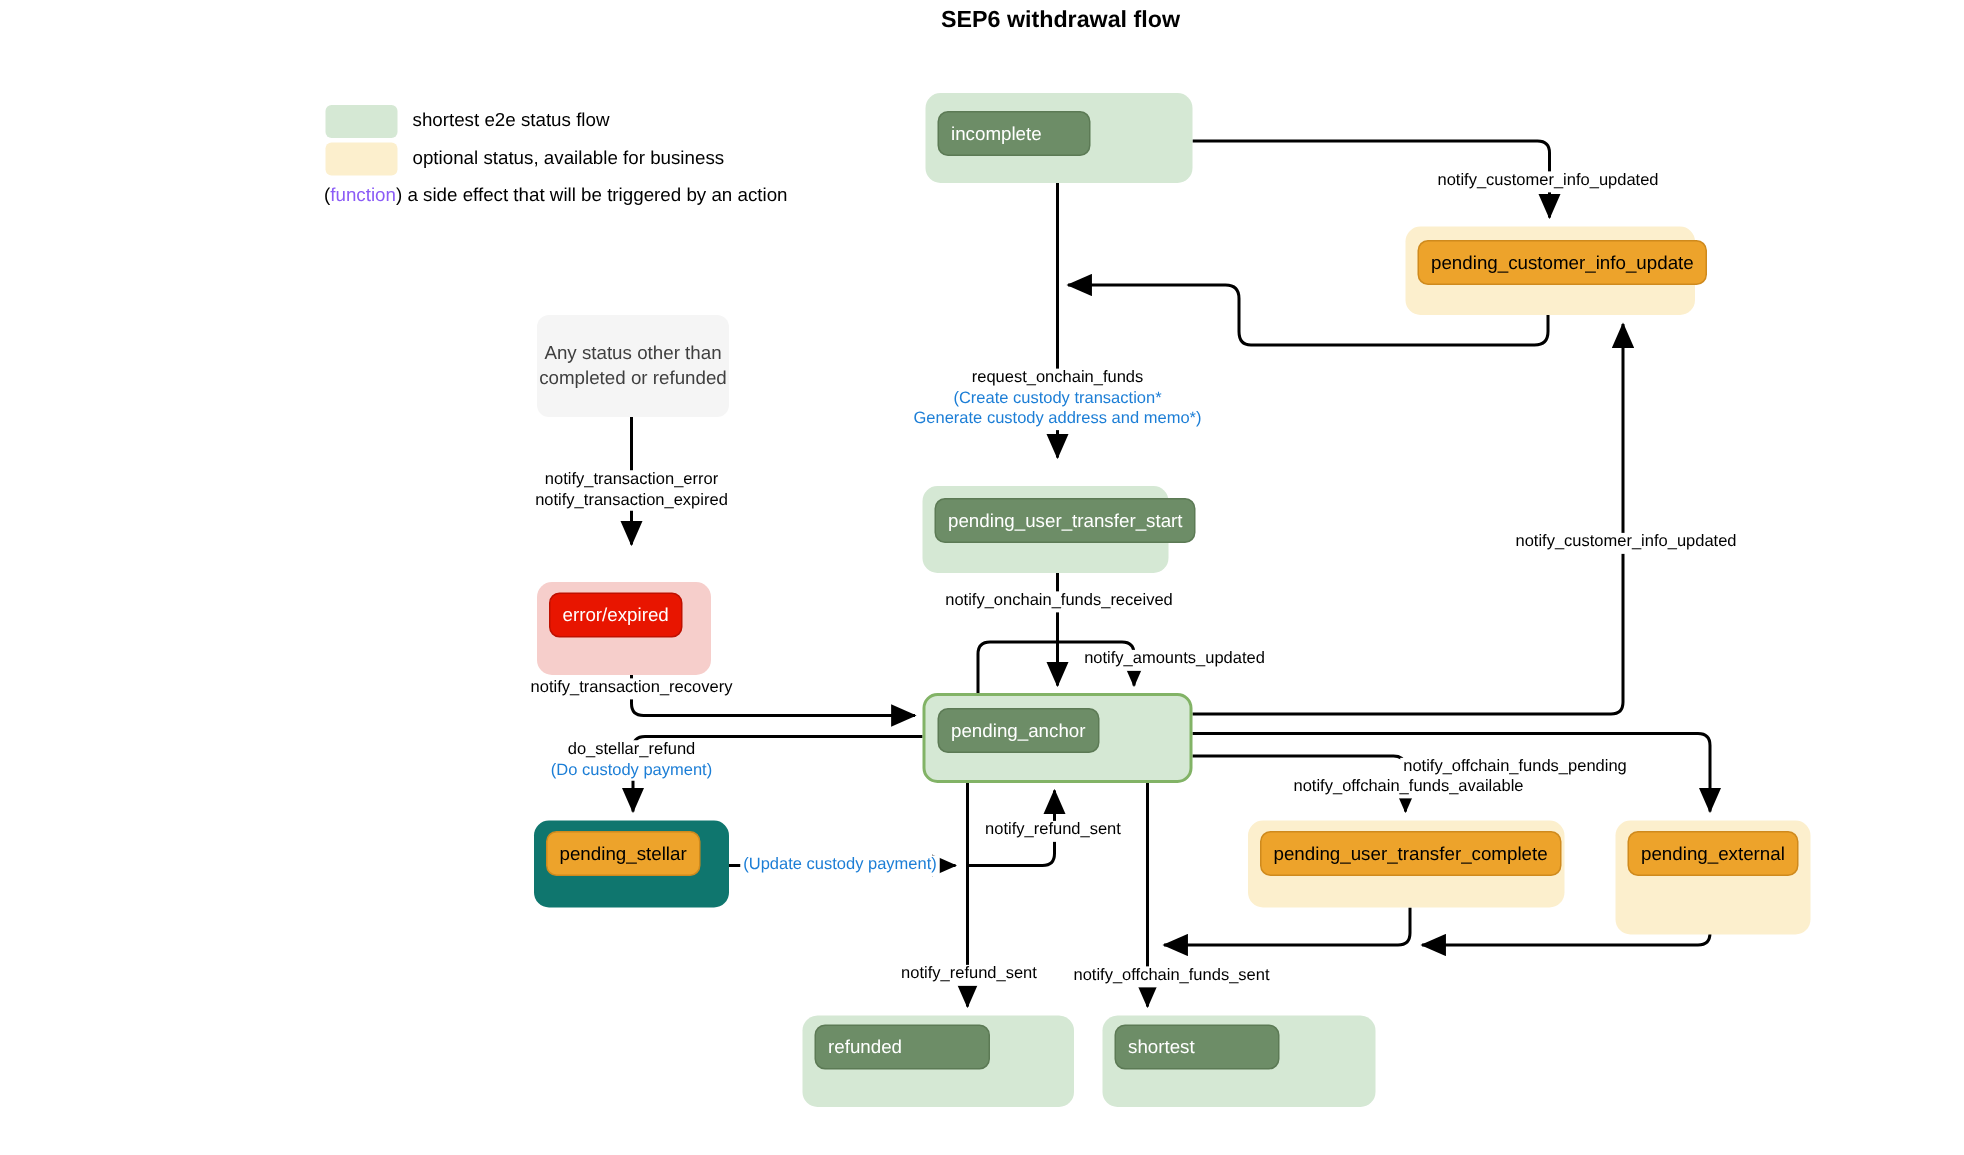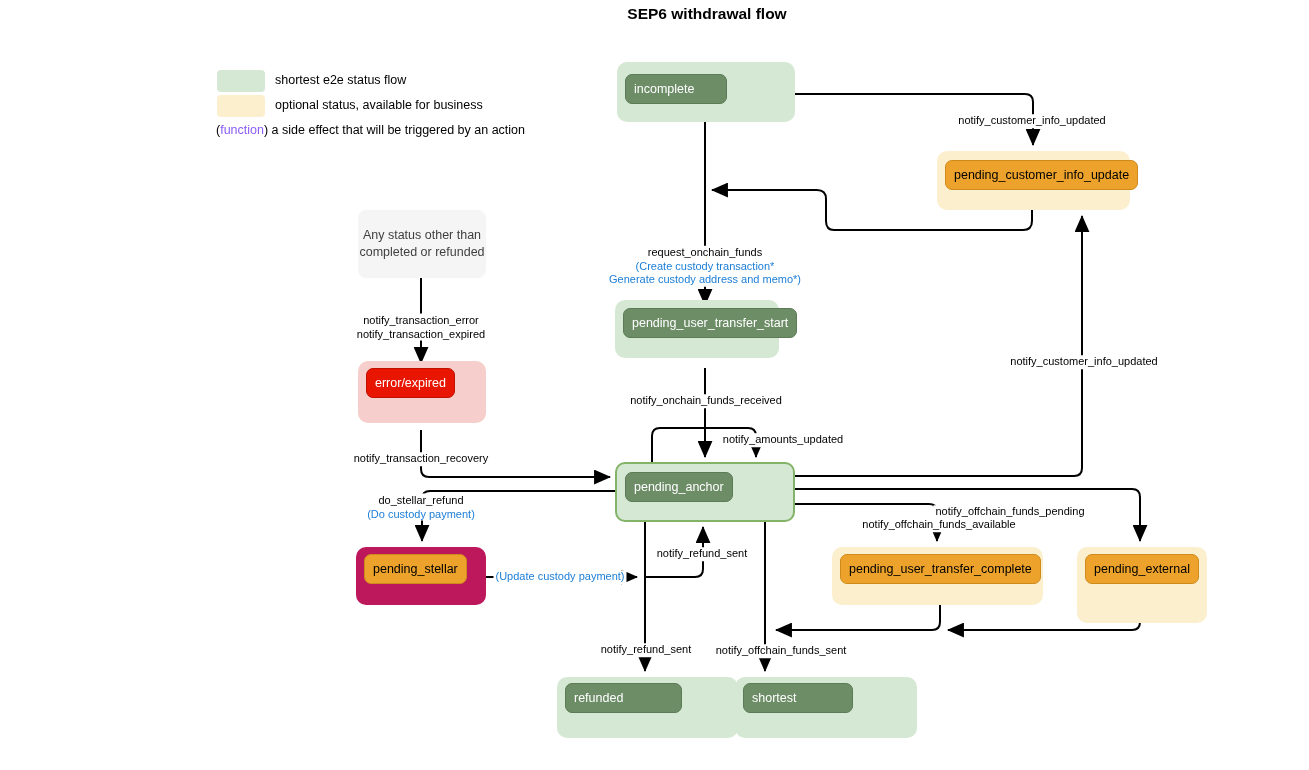--- a/index.html
+++ b/index.html
@@ -76,39 +76,39 @@
 
   <div id="nodes-layer">
       <div class="node kind-flow" style="left: 617px; top: 62px; width: 178px; height: 60px; background: rgb(213, 232, 212);">
         <span class="pill" style="left: 8px; top: 12px; min-width: 102px; background: rgb(109, 141, 103); border: 1px solid rgb(92, 122, 85);">incomplete</span>
       </div>
       <div class="node kind-optional" style="left: 937px; top: 151px; width: 193px; height: 59px; background: rgb(252, 239, 205);">
         <span class="pill" style="left: 8px; top: 9px; min-width: 176px; background: rgb(237, 163, 43); border: 1px solid rgb(207, 138, 29);">pending_customer_info_update</span>
       </div>
       <div class="node kind-note note" style="left: 358px; top: 210px; width: 128px; height: 68px; background: rgb(245, 245, 245); color: rgb(63, 63, 63);">Any status other than
 completed or refunded</div>
-      <div class="node kind-error" style="left: 358px; top: 361px; width: 128px; height: 62px; background: rgb(246, 206, 203);">
+      <div class="node kind-error" style="left: 358px; top: 388px; width: 116px; height: 62px; background: rgb(246, 206, 203);">
         <span class="pill" style="left: 8px; top: 7px; min-width: 80px; background: rgb(232, 21, 0); border: 1px solid rgb(191, 16, 0);">error/expired</span>
       </div>
-      <div class="node kind-flow" style="left: 615px; top: 300px; width: 164px; height: 58px; background: rgb(213, 232, 212);">
+      <div class="node kind-flow" style="left: 615px; top: 324px; width: 164px; height: 58px; background: rgb(213, 232, 212);">
         <span class="pill" style="left: 8px; top: 8px; min-width: 126px; background: rgb(109, 141, 103); border: 1px solid rgb(92, 122, 85);">pending_user_transfer_start</span>
       </div>
       <div class="node kind-flow" style="left: 615px; top: 462px; width: 180px; height: 60px; background: rgb(213, 232, 212); border: 2px solid rgb(130, 179, 102); padding-left: 44px;">
         <span class="pill" style="left: 8px; top: 8px; min-width: 100px; background: rgb(109, 141, 103); border: 1px solid rgb(92, 122, 85);">pending_anchor</span>
       </div>
-      <div class="node kind-optional" style="left: 356px; top: 547px; width: 130px; height: 58px; background: #be185d; padding-left: 44px;">
+      <div class="node kind-optional" style="left: 356px; top: 547px; width: 130px; height: 58px; background: #0f766e; padding-left: 44px;">
         <span class="pill" style="left: 8px; top: 7px; min-width: 98px; background: rgb(237, 163, 43); border: 1px solid rgb(207, 138, 29);">pending_stellar</span>
       </div>
       <div class="node kind-optional" style="left: 832px; top: 547px; width: 211px; height: 58px; background: rgb(252, 239, 205);">
         <span class="pill" style="left: 8px; top: 7px; min-width: 195px; background: rgb(237, 163, 43); border: 1px solid rgb(207, 138, 29);">pending_user_transfer_complete</span>
       </div>
       <div class="node kind-optional" style="left: 1077px; top: 547px; width: 130px; height: 76px; background: rgb(252, 239, 205);">
         <span class="pill" style="left: 8px; top: 7px; min-width: 98px; background: rgb(237, 163, 43); border: 1px solid rgb(207, 138, 29);">pending_external</span>
       </div>
-      <div class="node kind-flow" style="left: 557px; top: 677px; width: 181px; height: 61px; background: rgb(213, 232, 212);">
+      <div class="node kind-flow" style="left: 535px; top: 677px; width: 181px; height: 61px; background: rgb(213, 232, 212);">
         <span class="pill" style="left: 8px; top: 6px; min-width: 117px; background: rgb(109, 141, 103); border: 1px solid rgb(92, 122, 85);">refunded</span>
       </div>
       <div class="node kind-flow" style="left: 735px; top: 677px; width: 182px; height: 61px; background: rgb(213, 232, 212);">
         <span class="pill" style="left: 8px; top: 6px; min-width: 110px; background: rgb(109, 141, 103); border: 1px solid rgb(92, 122, 85);">shortest</span>
       </div>
     </div>
   <div id="labels-layer">
       <div class="edge-label" style="left: 1032px; top: 121px;">
         <span style="display: block;">notify_customer_info_updated</span>
       </div>

